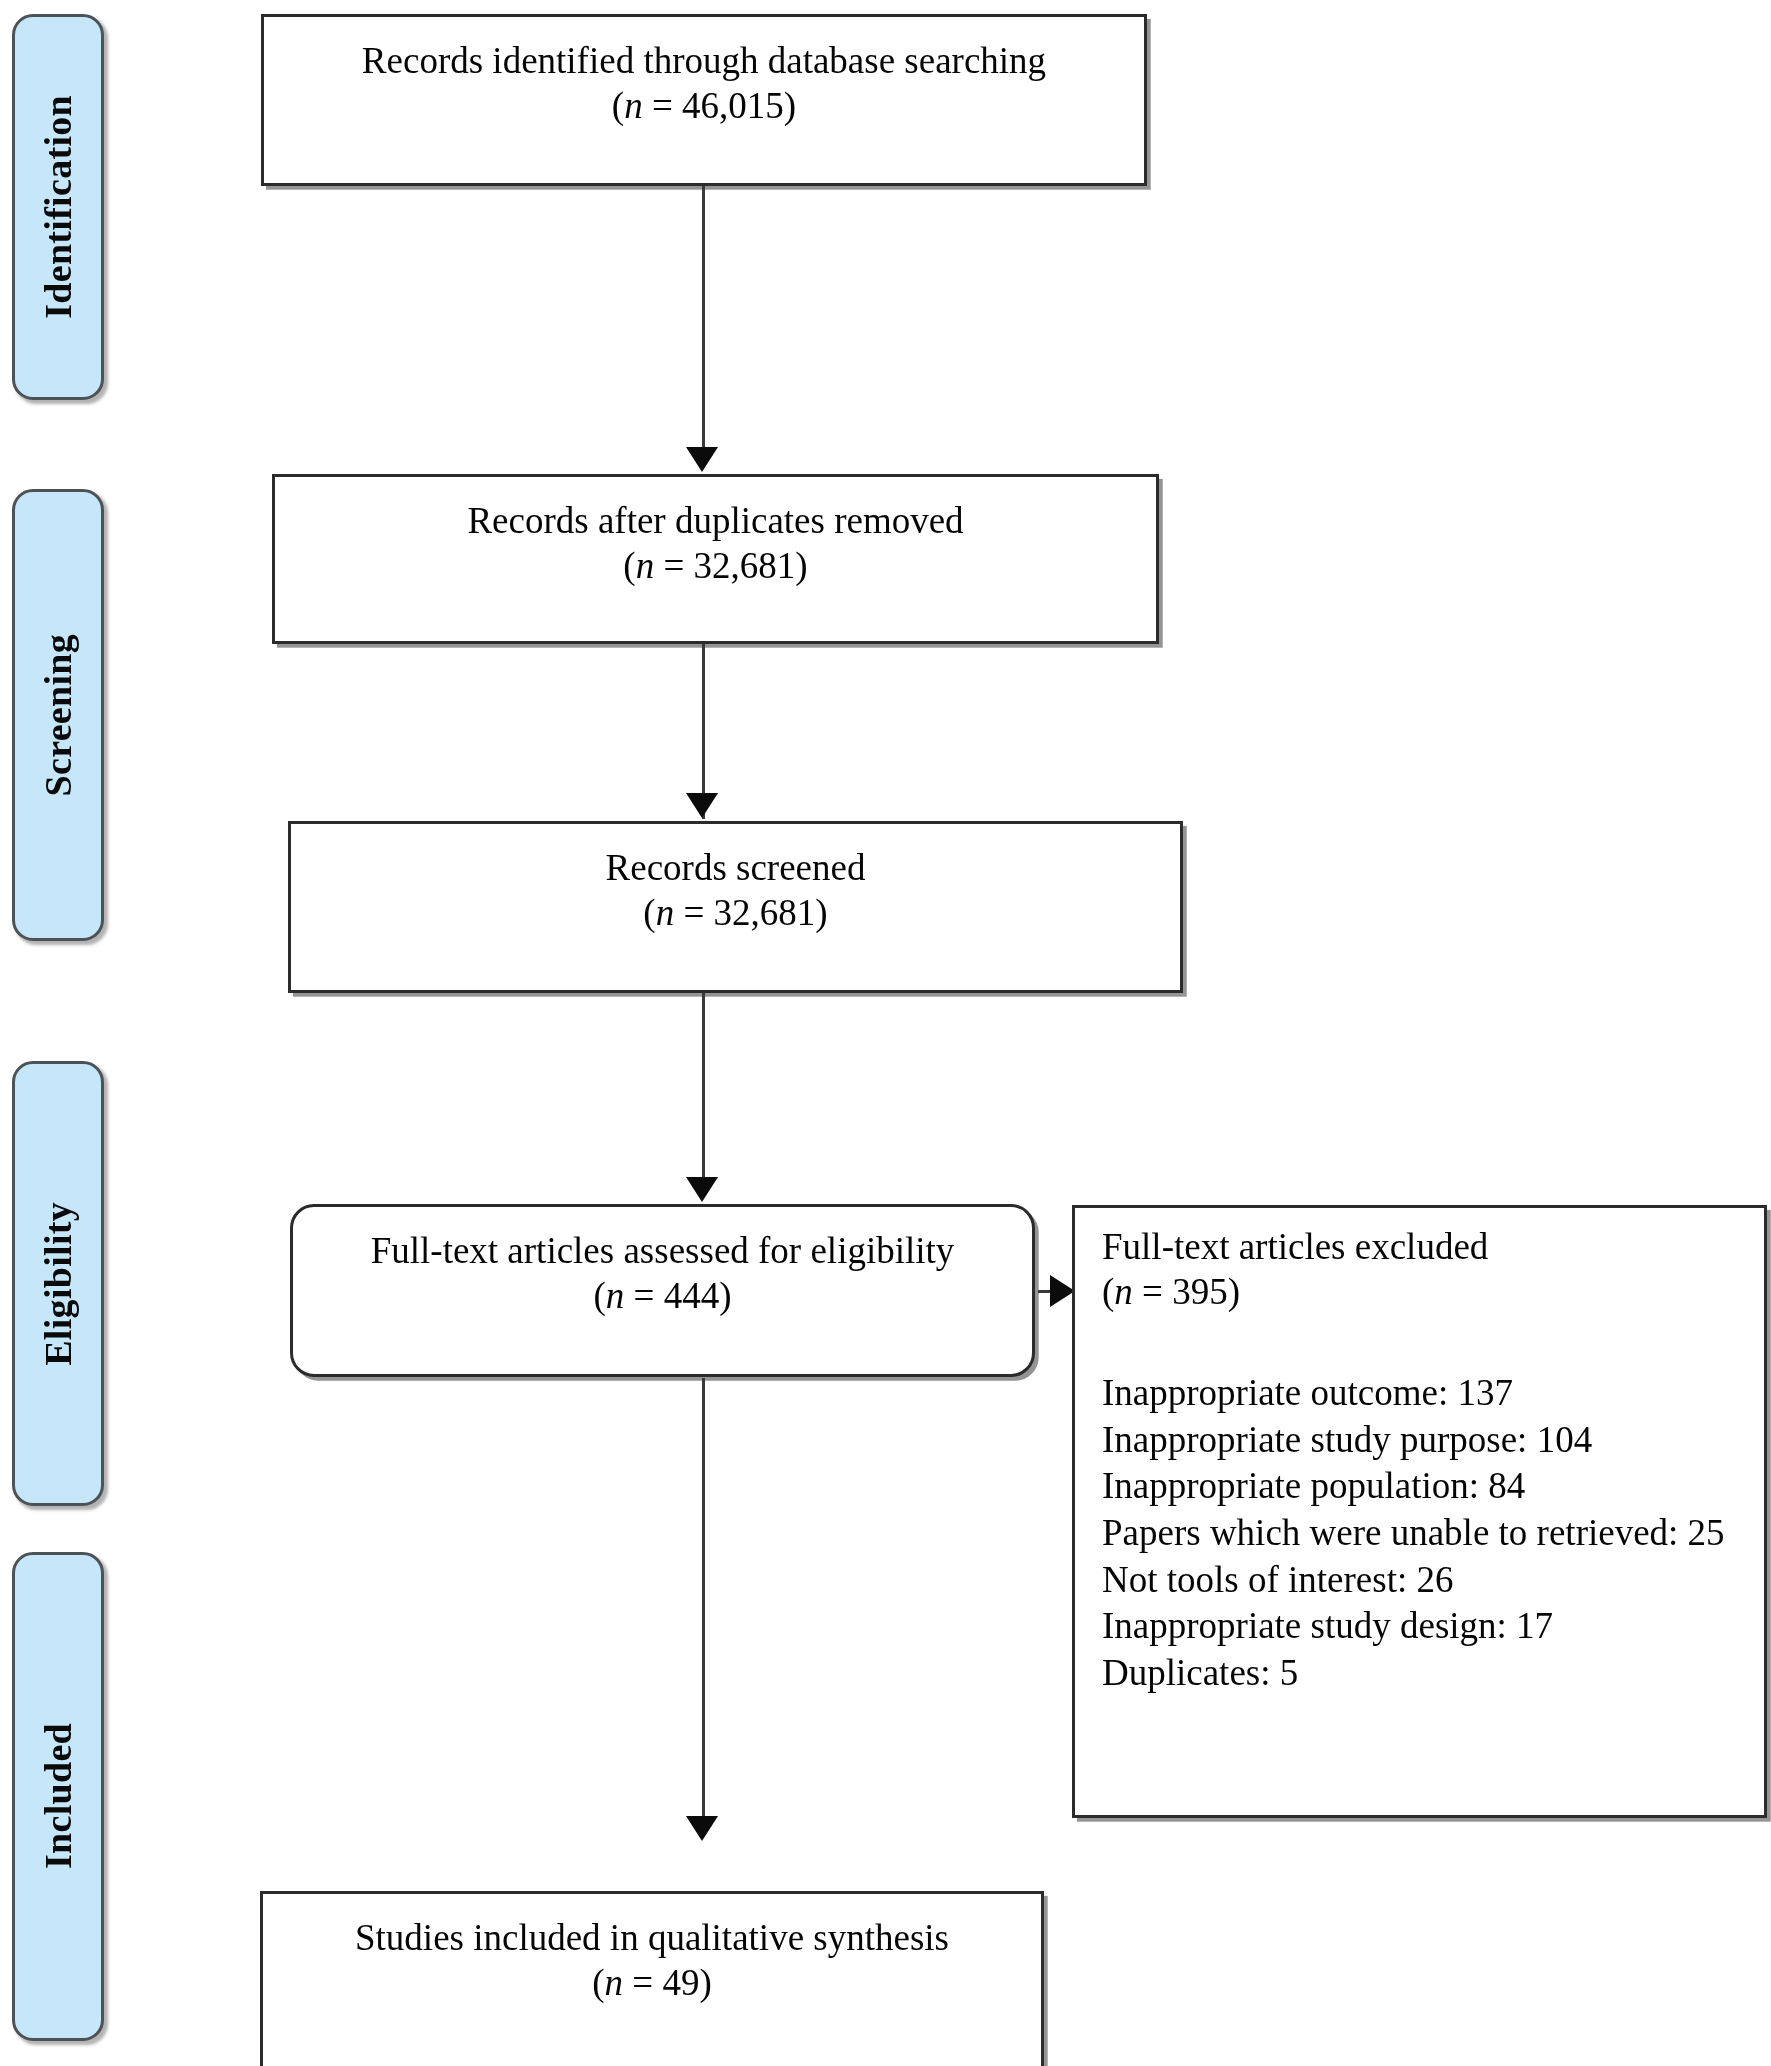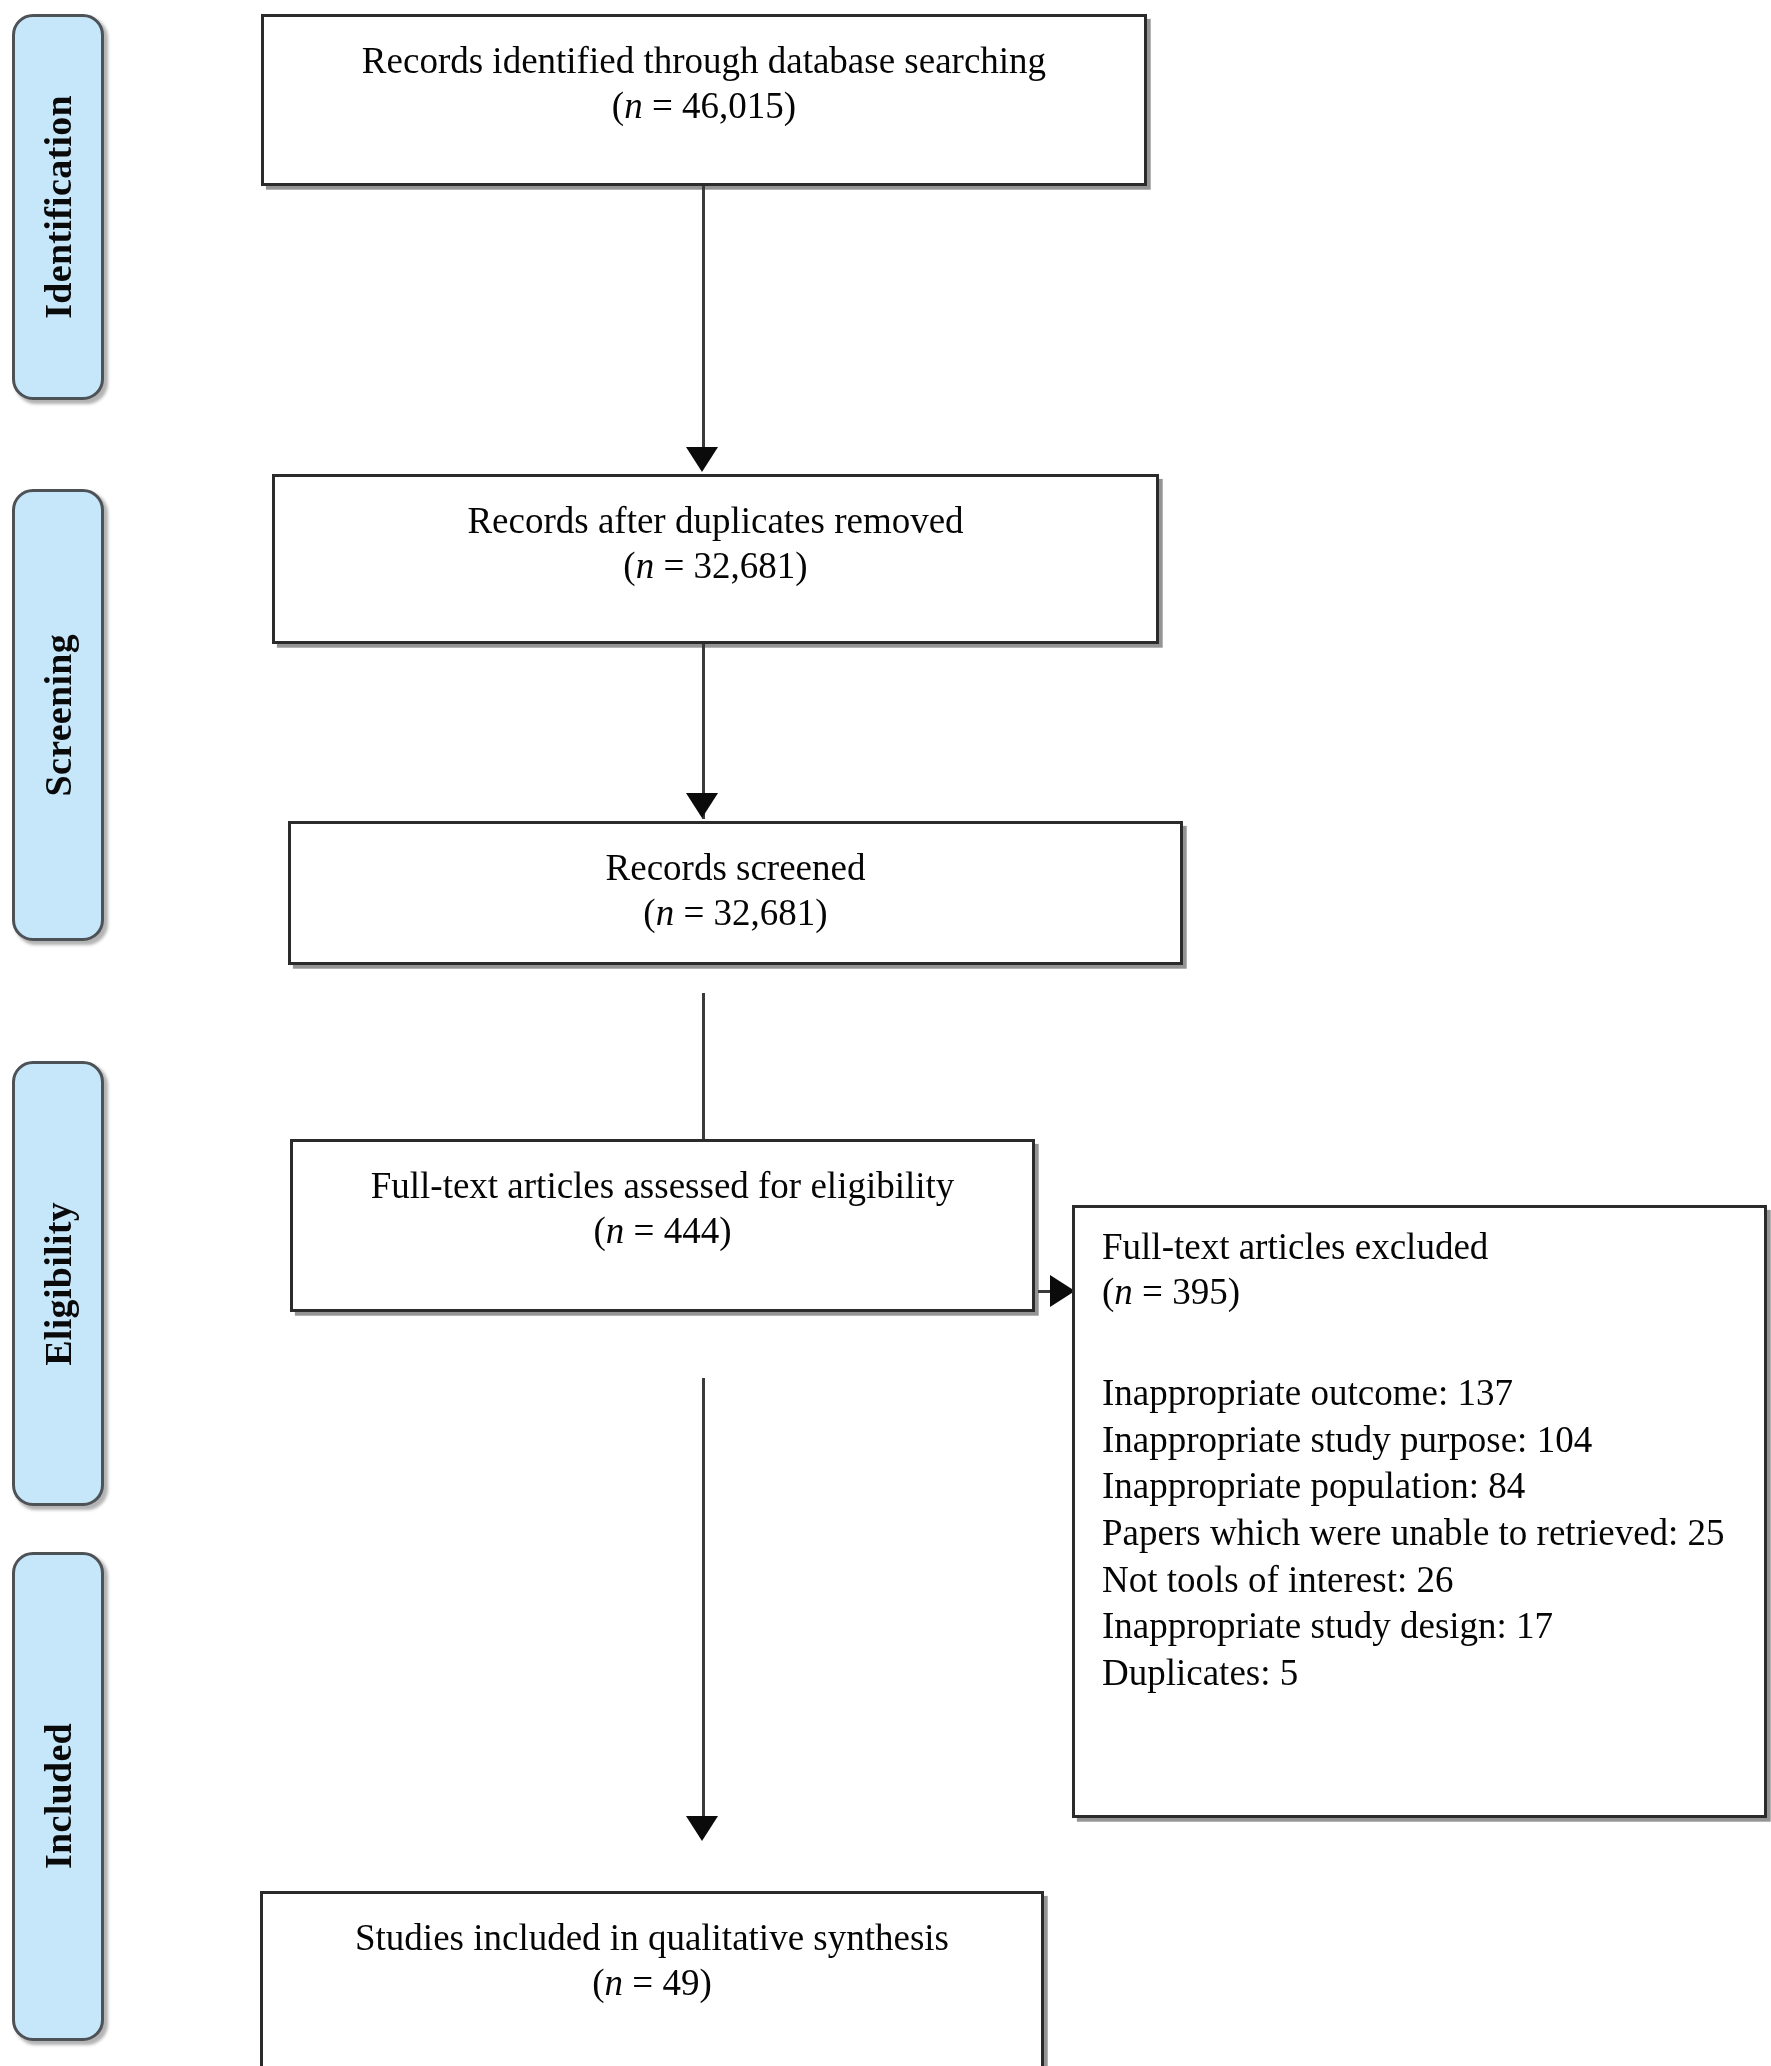--- a/index.html
+++ b/index.html
@@ -152,31 +152,31 @@
   <div class="flow-box" style="left:272px; top:474px; width:887px; height:170px;">
     <div class="box-inner centered-block">
       <span class="nline">Records after duplicates removed</span>
       <span class="nline"><span>(</span><span class="nvar">n</span><span> = </span><span>32,681</span><span>)</span></span>
     </div>
   </div>
 
   <div class="v-line" style="left:702px; top:644px; height:175px;"></div>
   <div class="arrow-down" style="left:686px; top:793px;"></div>
 
-  <div class="flow-box" style="left:288px; top:821px; width:895px; height:144px;text-decoration:underline;">
+  <div class="flow-box" style="left:288px; top:821px; width:895px; height:172px;text-decoration:underline;">
     <div class="box-inner centered-block">
       <span class="nline">Records screened</span>
       <span class="nline"><span>(</span><span class="nvar">n</span><span> = </span><span>32,681</span><span>)</span></span>
     </div>
   </div>
 
   <div class="v-line" style="left:702px; top:993px; height:186px;"></div>
   <div class="arrow-down" style="left:686px; top:1177px;"></div>
 
-  <div class="flow-box" style="left:290px; top:1139px; width:745px; height:173px;">
+  <div class="flow-box" style="left:290px; top:1204px; width:745px; height:173px;border-radius:24px;">
     <div class="box-inner centered-block">
       <span class="nline">Full-text articles assessed for eligibility</span>
       <span class="nline"><span>(</span><span class="nvar">n</span><span> = </span><span>444</span><span>)</span></span>
     </div>
   </div>
 
   <div class="h-line" style="left:1038px; top:1290px; width:27px;"></div>
   <div class="arrow-right" style="left:1050px; top:1275px;"></div>
 
   <div class="flow-box" style="left:1072px; top:1205px; width:695px; height:613px;">

